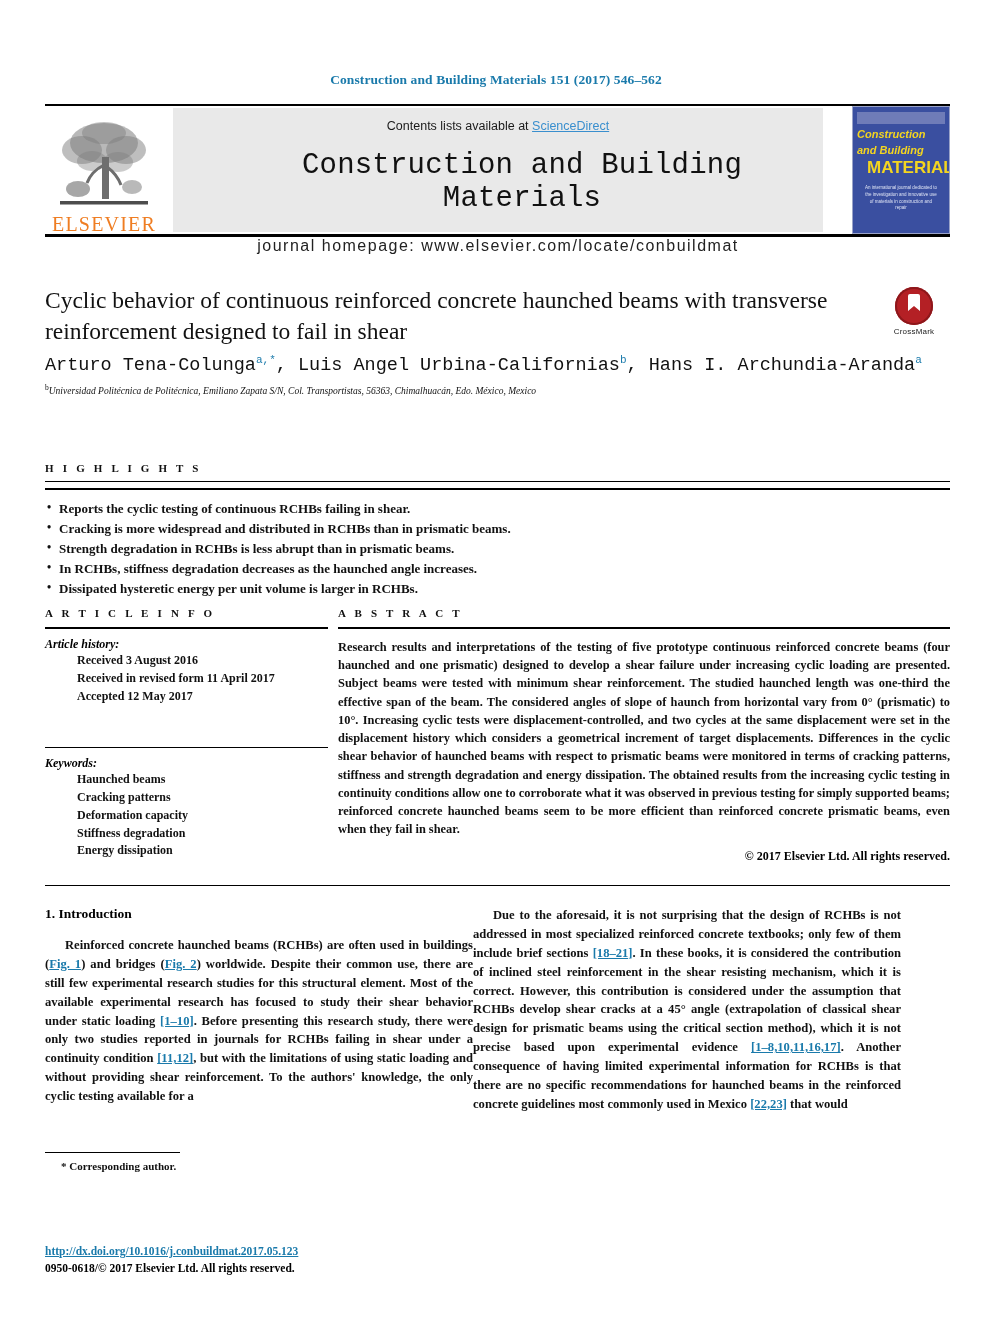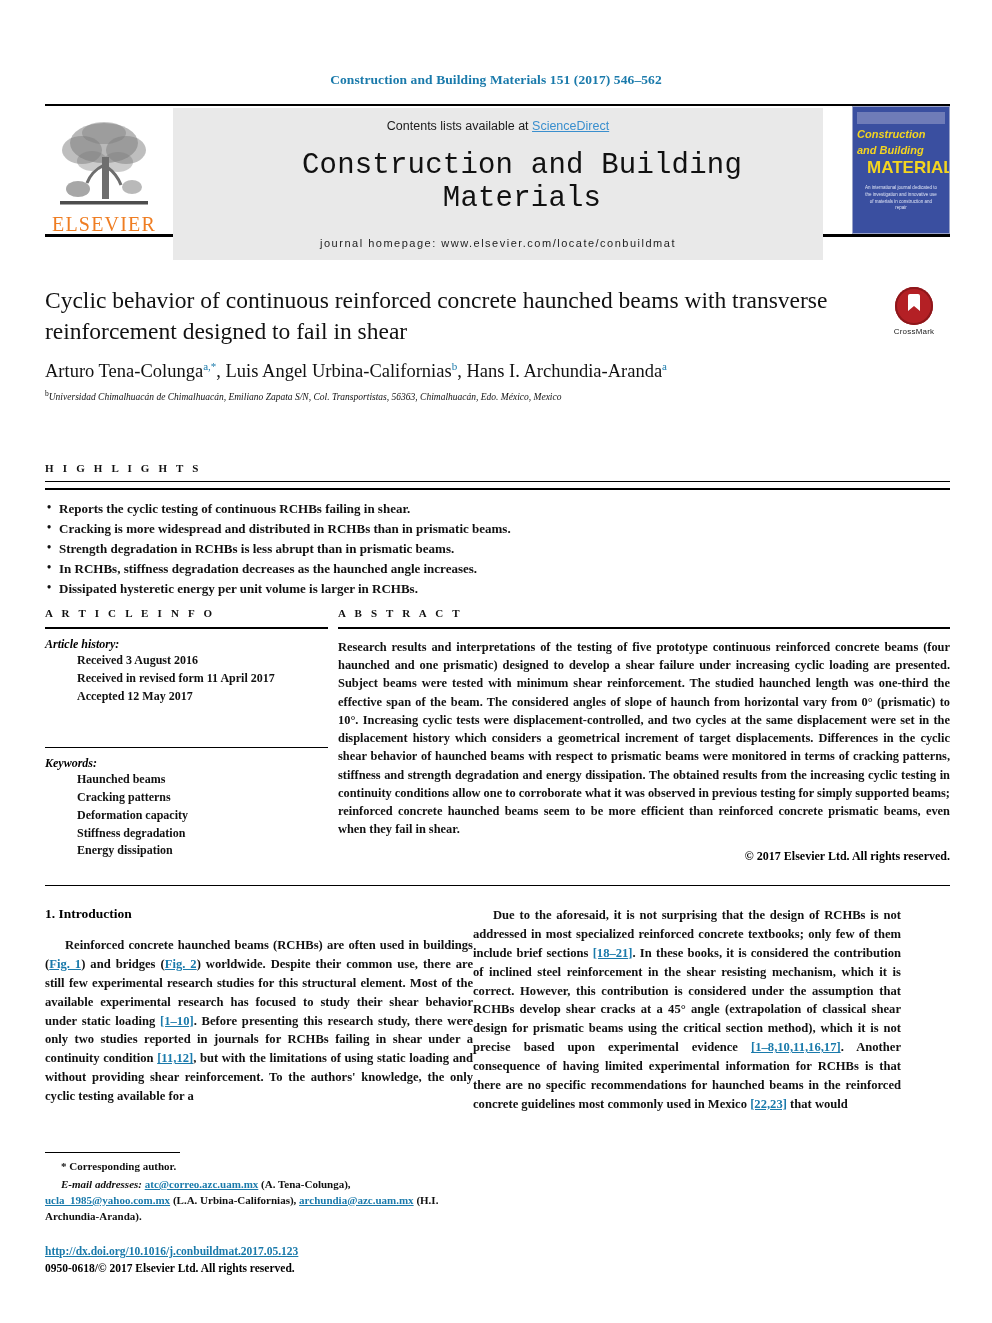--- a/index.html
+++ b/index.html
@@ -69,21 +69,21 @@
     letter-spacing: 1.2px;
     color: #ef7d22;
     line-height: 1;
     margin-top: 1px;
   }
   .journal-band {
     position: absolute;
     left: 128px;
     top: 2px;
     width: 650px;
-    height: 152px;
+    height: 124px;
     background: #e9e9e9;
     text-align: center;
   }
   .contents-line {
     font-family: "Liberation Sans", sans-serif;
     font-size: 12.5px;
     color: #1a1a1a;
     padding-top: 11px;
   }
   .sciencedirect {
@@ -92,21 +92,21 @@
   .journal-title {
     font-family: Liberation Mono, monospace;
     font-size: 29px;
     color: #111;
     margin-top: 16px;
     letter-spacing: .2px;
     padding-left: 48px;
   }
   .journal-home {
     font-family: "Liberation Sans", sans-serif;
-    font-size: 11px;
+    font-size: 16px;
     letter-spacing: 1.5px;
     color: #222;
     margin-top: 22px;
   }
   .cover-thumb {
     position: absolute;
     right: 0px;
     top: 0px;
     width: 98px;
     height: 128px;
@@ -201,24 +201,24 @@
     clip-path: polygon(0 0, 100% 0, 100% 100%, 50% 70%, 0 100%);
   }
   .crossmark-label {
     font-family: "Liberation Sans", sans-serif;
     font-size: 8px;
     color: #222;
     margin-top: 2px;
     letter-spacing: .2px;
   }
   .authors {
-    font-family: Liberation Serif, serif;
+    font-family: Liberation Mono, monospace;
     font-size: 18.5px;
     color: #111;
-    margin-top: 14px;
+    margin-top: 8px;
   }
   .sup {
     font-size: 11px;
     vertical-align: super;
     color: #1a7aab;
   }
   .affil {
     font-family: "Liberation Serif", serif;
     font-style: italic;
     font-size: 9.5px;
@@ -430,21 +430,21 @@
     <div class="crossmark">
       <div class="crossmark-badge"></div>
       <div class="crossmark-label">CrossMark</div>
     </div>
 
     <div class="authors">
       <span>Arturo Tena-Colunga</span><span class="sup">a,*</span><span>, </span><span>Luis Angel Urbina-Californias</span><span class="sup">b</span><span>, </span><span>Hans I. Archundia-Aranda</span><span class="sup">a</span>
     </div>
 
     <div class="affil">
-      <div><span class="mark">b</span><span>Universidad Chimalhuacán de Chimalhuacán, Emiliano Zapata S/N, Col. Transportistas, 56363, Chimalhuacán, Edo. México, Mexico</span></div>
+      <div><span class="mark">b</span><span>Universidad Politécnica de Politécnica, Emiliano Zapata S/N, Col. Transportistas, 56363, Chimalhuacán, Edo. México, Mexico</span></div>
     </div>
   </div>
 
   <div class="highlights">
     <div class="section-head">H I G H L I G H T S</div>
     <div class="rule-thin"></div>
     <div class="rule-thick"></div>
     <ul class="hl-list">
       <li>Reports the cyclic testing of continuous RCHBs failing in shear.</li>
       <li>Cracking is more widespread and distributed in RCHBs than in prismatic beams.</li>
@@ -501,21 +501,20 @@
 
     <div class="bcol">
       <p class="bodytext p-indent"><span>Due to the aforesaid, it is not surprising that the design of RCHBs is not addressed in most specialized reinforced concrete textbooks; only few of them include brief sections </span><a class="ref" href="#">[18–21]</a><span>. In these books, it is considered the contribution of inclined steel reinforcement in the shear resisting mechanism, which it is correct. However, this contribution is considered under the assumption that RCHBs develop shear cracks at a 45° angle (extrapolation of classical shear design for prismatic beams using the critical section method), which it is not precise based upon experimental evidence </span><a class="ref" href="#">[1–8,10,11,16,17]</a><span>. Another consequence of having limited experimental information for RCHBs is that there are no specific recommendations for haunched beams in the reinforced concrete guidelines most commonly used in Mexico </span><a class="ref" href="#">[22,23]</a><span> that would</span></p>
     </div>
 
   </div>
 
   <div class="footnote">
     <div class="fn-rule"></div>
     <div class="fn-line fn-corr">* Corresponding author.</div>
-    <div class="fn-line fn-email"><span class="fn-em">E-mail addresses:</span> <a class="link" href="#">atc@correo.azc.uam.mx</a><span> (A. Tena-Colunga), </span><a class="link" href="#">ucla_1985@yahoo.com.mx</a><span> (L.A. Urbina-Californias), </span><a class="link" href="#">archundia@azc.uam.mx</a><span> (H.I. Archundia-Aranda).</span></div>
   </div>
 
   <div class="doi-block">
     <div><a class="doi-link" href="#">http://dx.doi.org/10.1016/j.conbuildmat.2017.05.123</a></div>
     <div>0950-0618/© 2017 Elsevier Ltd. All rights reserved.</div>
   </div>
 
 </div>
 
 </body></html>

